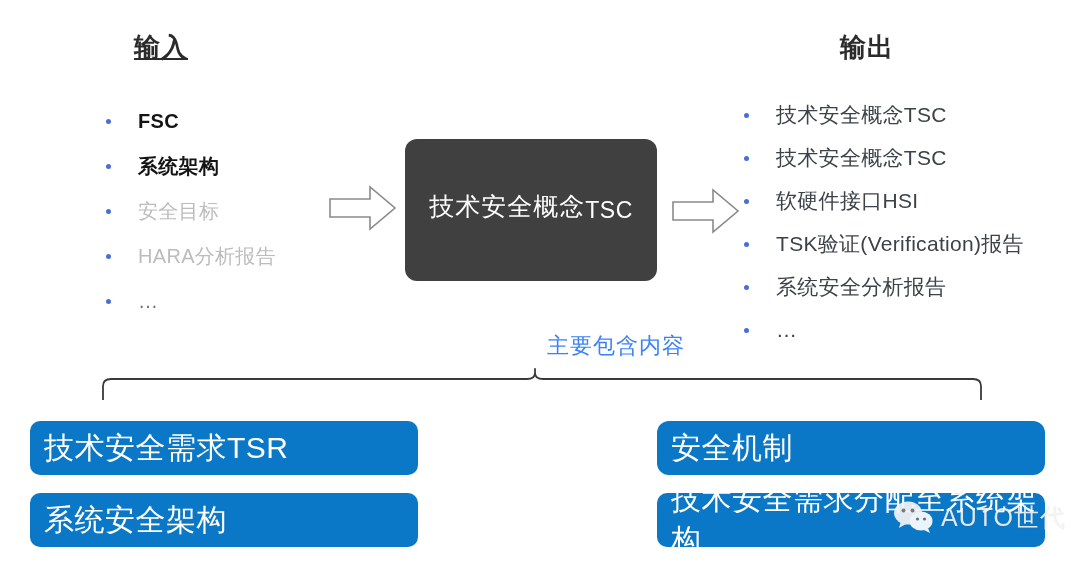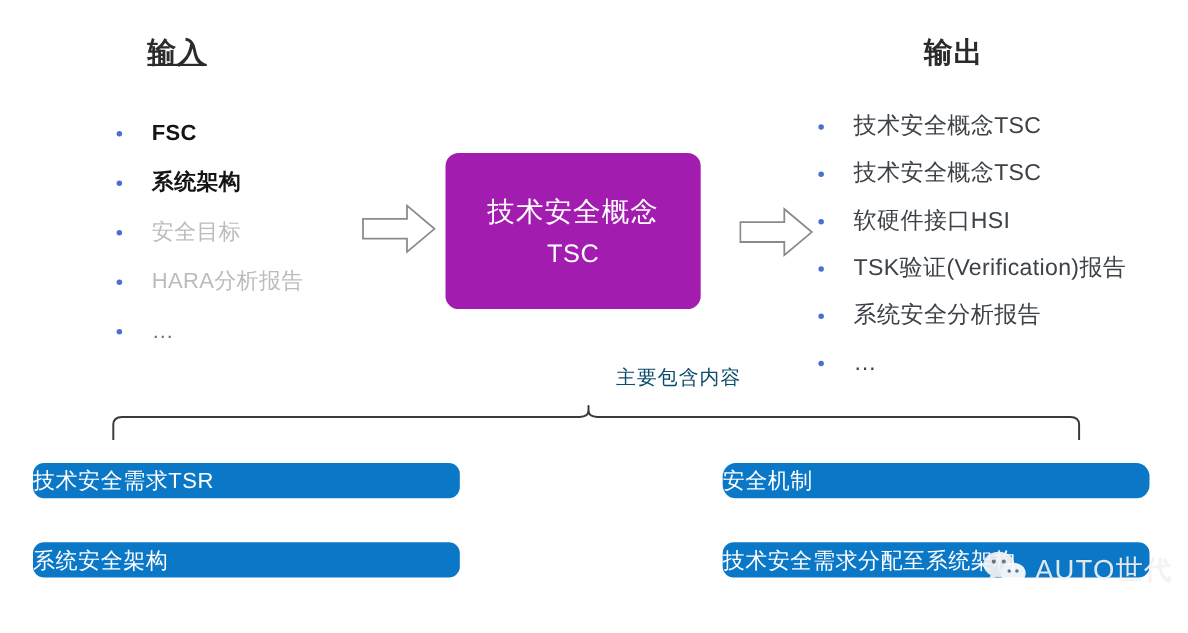--- a/index.html
+++ b/index.html
@@ -78,26 +78,26 @@
     letter-spacing: 2px;
   }
   #list-input .bullet-text { font-size: 20px; }
   #list-output .bullet-text { font-size: 21px; color: #3d4248; }
 
   
   #center-box {
     position: absolute;
     left: 405px;
     top: 139px;
-    width: 232px;
+    width: 252px;
     height: 142px;
-    background: #a21caf;
+    background: #404040;
     border-radius: 12px;
     display: flex;
-    flex-direction: column;
+    flex-direction: row;
     align-items: center;
     justify-content: center;
     color: #ffffff;
   }
   #center-box .line1 {
     font-size: 25px;
     letter-spacing: 1px;
     margin-bottom: 8px;
   }
   #center-box .line2 {
@@ -119,40 +119,41 @@
     position: absolute;
     left: 95px;
     top: 368px;
     width: 895px;
     height: 34px;
   }
 
   
   #caption-main {
     position: absolute;
-    left: 560px;
+    left: 547px;
     top: 331px;
-    font-size: 18px;
-    color: #0c4a6e;
+    font-size: 22px;
+    color: #3b82f6;
     letter-spacing: 1px;
     white-space: nowrap;
   }
 
   
   .pill {
     position: absolute;
     background: #0a77c7;
     border-radius: 10px;
     color: #ffffff;
-    font-size: 20px;
+    font-size: 30px;
     letter-spacing: 0.5px;
     display: flex;
     align-items: center;
+    padding-left: 14px;
     box-sizing: border-box;
-    height: 32px;
+    height: 54px;
   }
   #pill-l1 { left: 30px;  top: 421px; width: 388px; }
   #pill-l2 { left: 30px;  top: 493px; width: 388px; }
   #pill-r1 { left: 657px; top: 421px; width: 388px; border-radius: 12px; }
   #pill-r2 { left: 657px; top: 493px; width: 388px; }
 
   
   #watermark {
     position: absolute;
     left: 893px;

